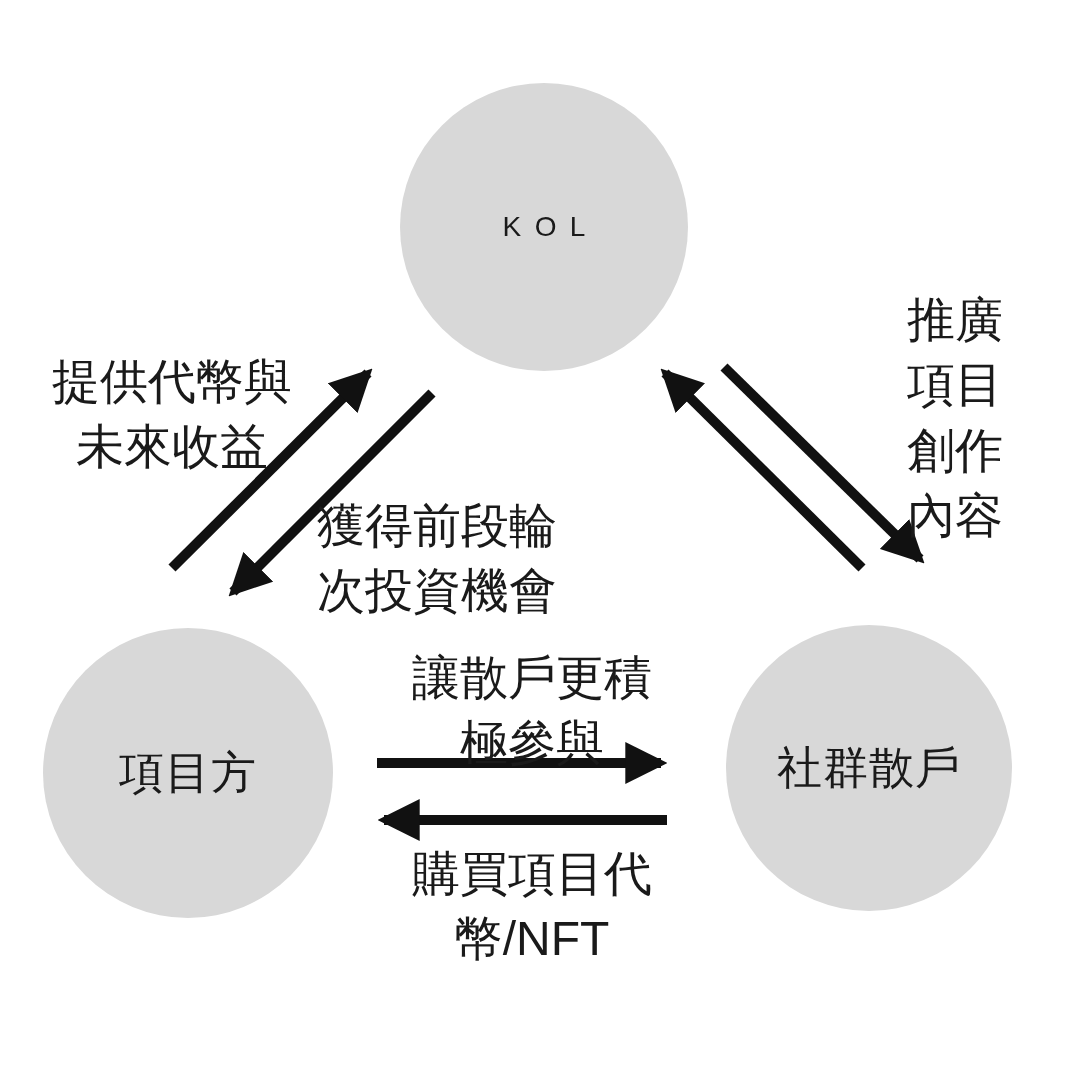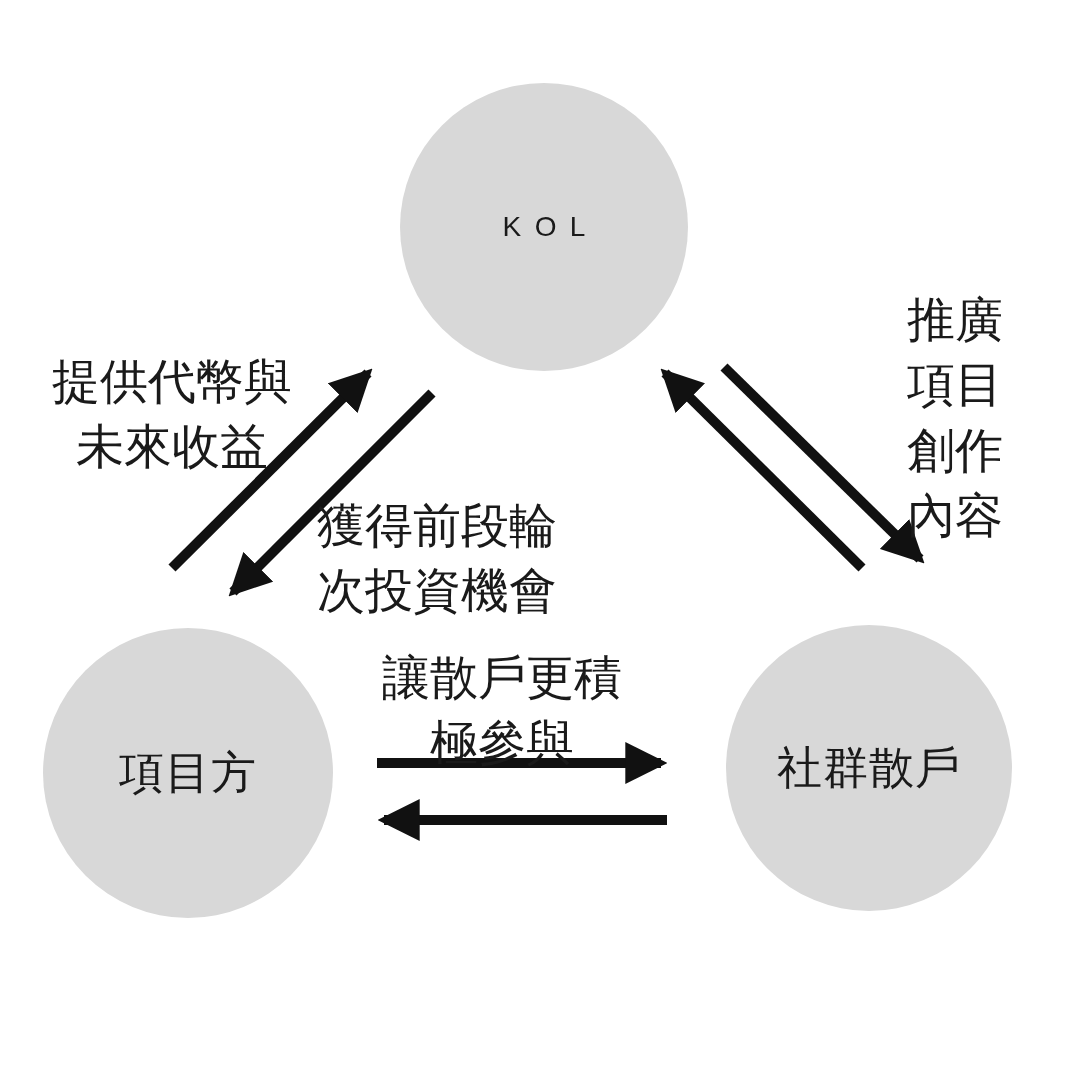--- a/index.html
+++ b/index.html
@@ -57,21 +57,21 @@
     transform: translate(-50%, -50%);
     white-space: pre-line;
     text-align: center;
     font-size: 48px;
     line-height: 1.36;
   }
   .edge-label-provide { left: 172px; top: 414px; }
   .edge-label-gain    { left: 437px; top: 540px; margin-top: 18px; }
   .edge-label-promote { left: 928px; top: 418px; margin-left: 27px; }
   .edge-label-follow  { left: 688px; top: 542px; }
-  .edge-label-engage  { left: 502px; top: 710px; font-family: Liberation Serif, serif; }
+  .edge-label-engage  { left: 532px; top: 710px; font-family: Liberation Serif, serif; }
   .edge-label-buy     { left: 532px; top: 906px; }
 </style>
 </head>
 <body>
 
 <div class="canvas">
 
   <svg class="arrow-layer" viewBox="0 0 1080 1080" aria-hidden="true">
     <defs>
       <marker id="ah" viewBox="0 0 10 10" refX="8.5" refY="5" markerWidth="4.2" markerHeight="4.2" orient="auto">
@@ -104,14 +104,16 @@
   <div class="edge-label edge-label-gain">獲得前段輪
 次投資機會</div>
 
   <div class="edge-label edge-label-promote">推廣項目
 創作內容</div>
 
 
   <div class="edge-label edge-label-engage">讓散戶更積
 極參與</div>
 
+  <div class="edge-label edge-label-buy">購買項目代
+幣/NFT</div>
 
 </div>
 
 </body></html>

